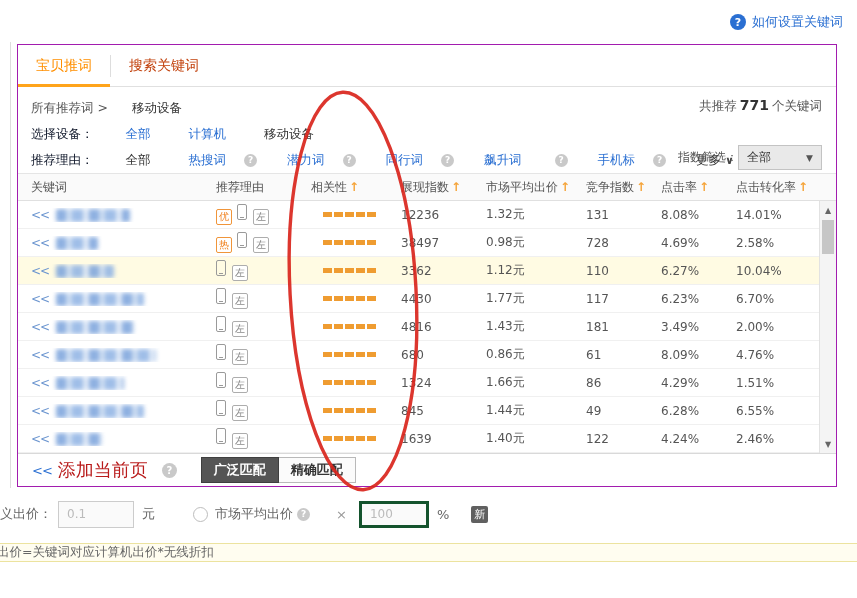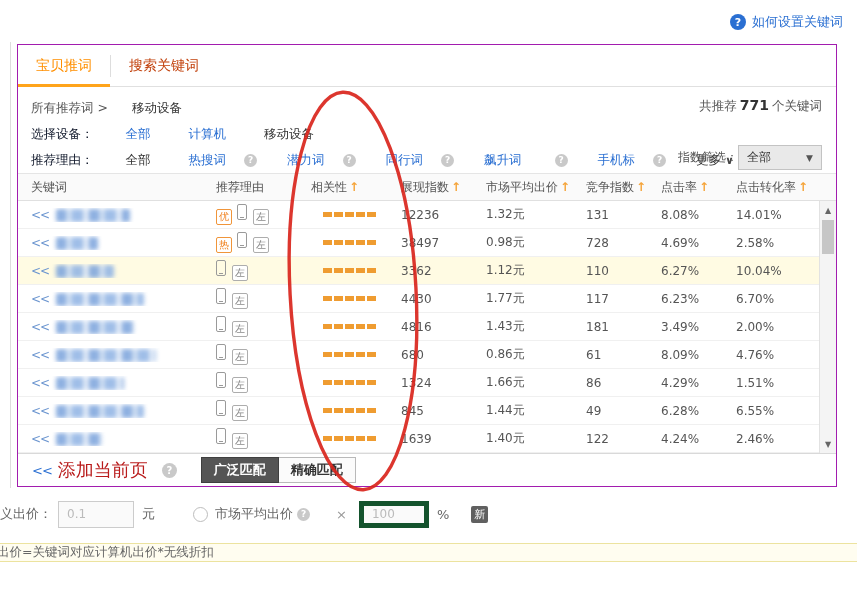--- a/index.html
+++ b/index.html
@@ -98,21 +98,21 @@
   
   .bid-row { position:absolute; left:0; top:499px; height:30px; display:flex; align-items:center; }
   .bid-label { color:#666; font-size:13px; margin-right:6px; }
   .bid-input { width:76px; height:27px; border:1px solid #ccc; background:#fafafa; color:#bbb;
     font-size:12px; padding:0 8px; font-family:inherit; }
   .unit { color:#666; font-size:13px; margin:0 10px 0 8px; }
   .radio { width:15px; height:15px; border-radius:50%; border:1px solid #bdbdbd; background:#fff;
     margin:0 7px 0 28px; cursor:pointer; flex:none; }
   .mkt-label { color:#666; font-size:13px; }
   .times { color:#999; margin:0 12px; font-size:13px; }
-  .pct-input { width:70px; height:27px; border:5px solid #14532d; background:#fafafa; color:#bbb;
+  .pct-input { width:70px; height:27px; border:3px solid #14532d; background:#fafafa; color:#bbb;
     font-size:12px; padding:0 8px; font-family:inherit; }
   .new-badge { display:inline-flex; width:17px; height:17px; background:#606060; color:#fff;
     font-size:11px; align-items:center; justify-content:center; border-radius:2px; margin-left:12px; }
   
   .notice { position:absolute; left:0; top:543px; width:857px; height:19px; background:#fffdf0;
     border-top:1px solid #ece39f; border-bottom:1px solid #ece39f; display:flex; align-items:flex-start; }
   .notice span { color:#666; font-size:12.5px; margin-left:-3px; white-space:nowrap; }
   
   .annotation { position:absolute; left:0; top:0; width:857px; height:598px; pointer-events:none; z-index:50; }
 </style>

